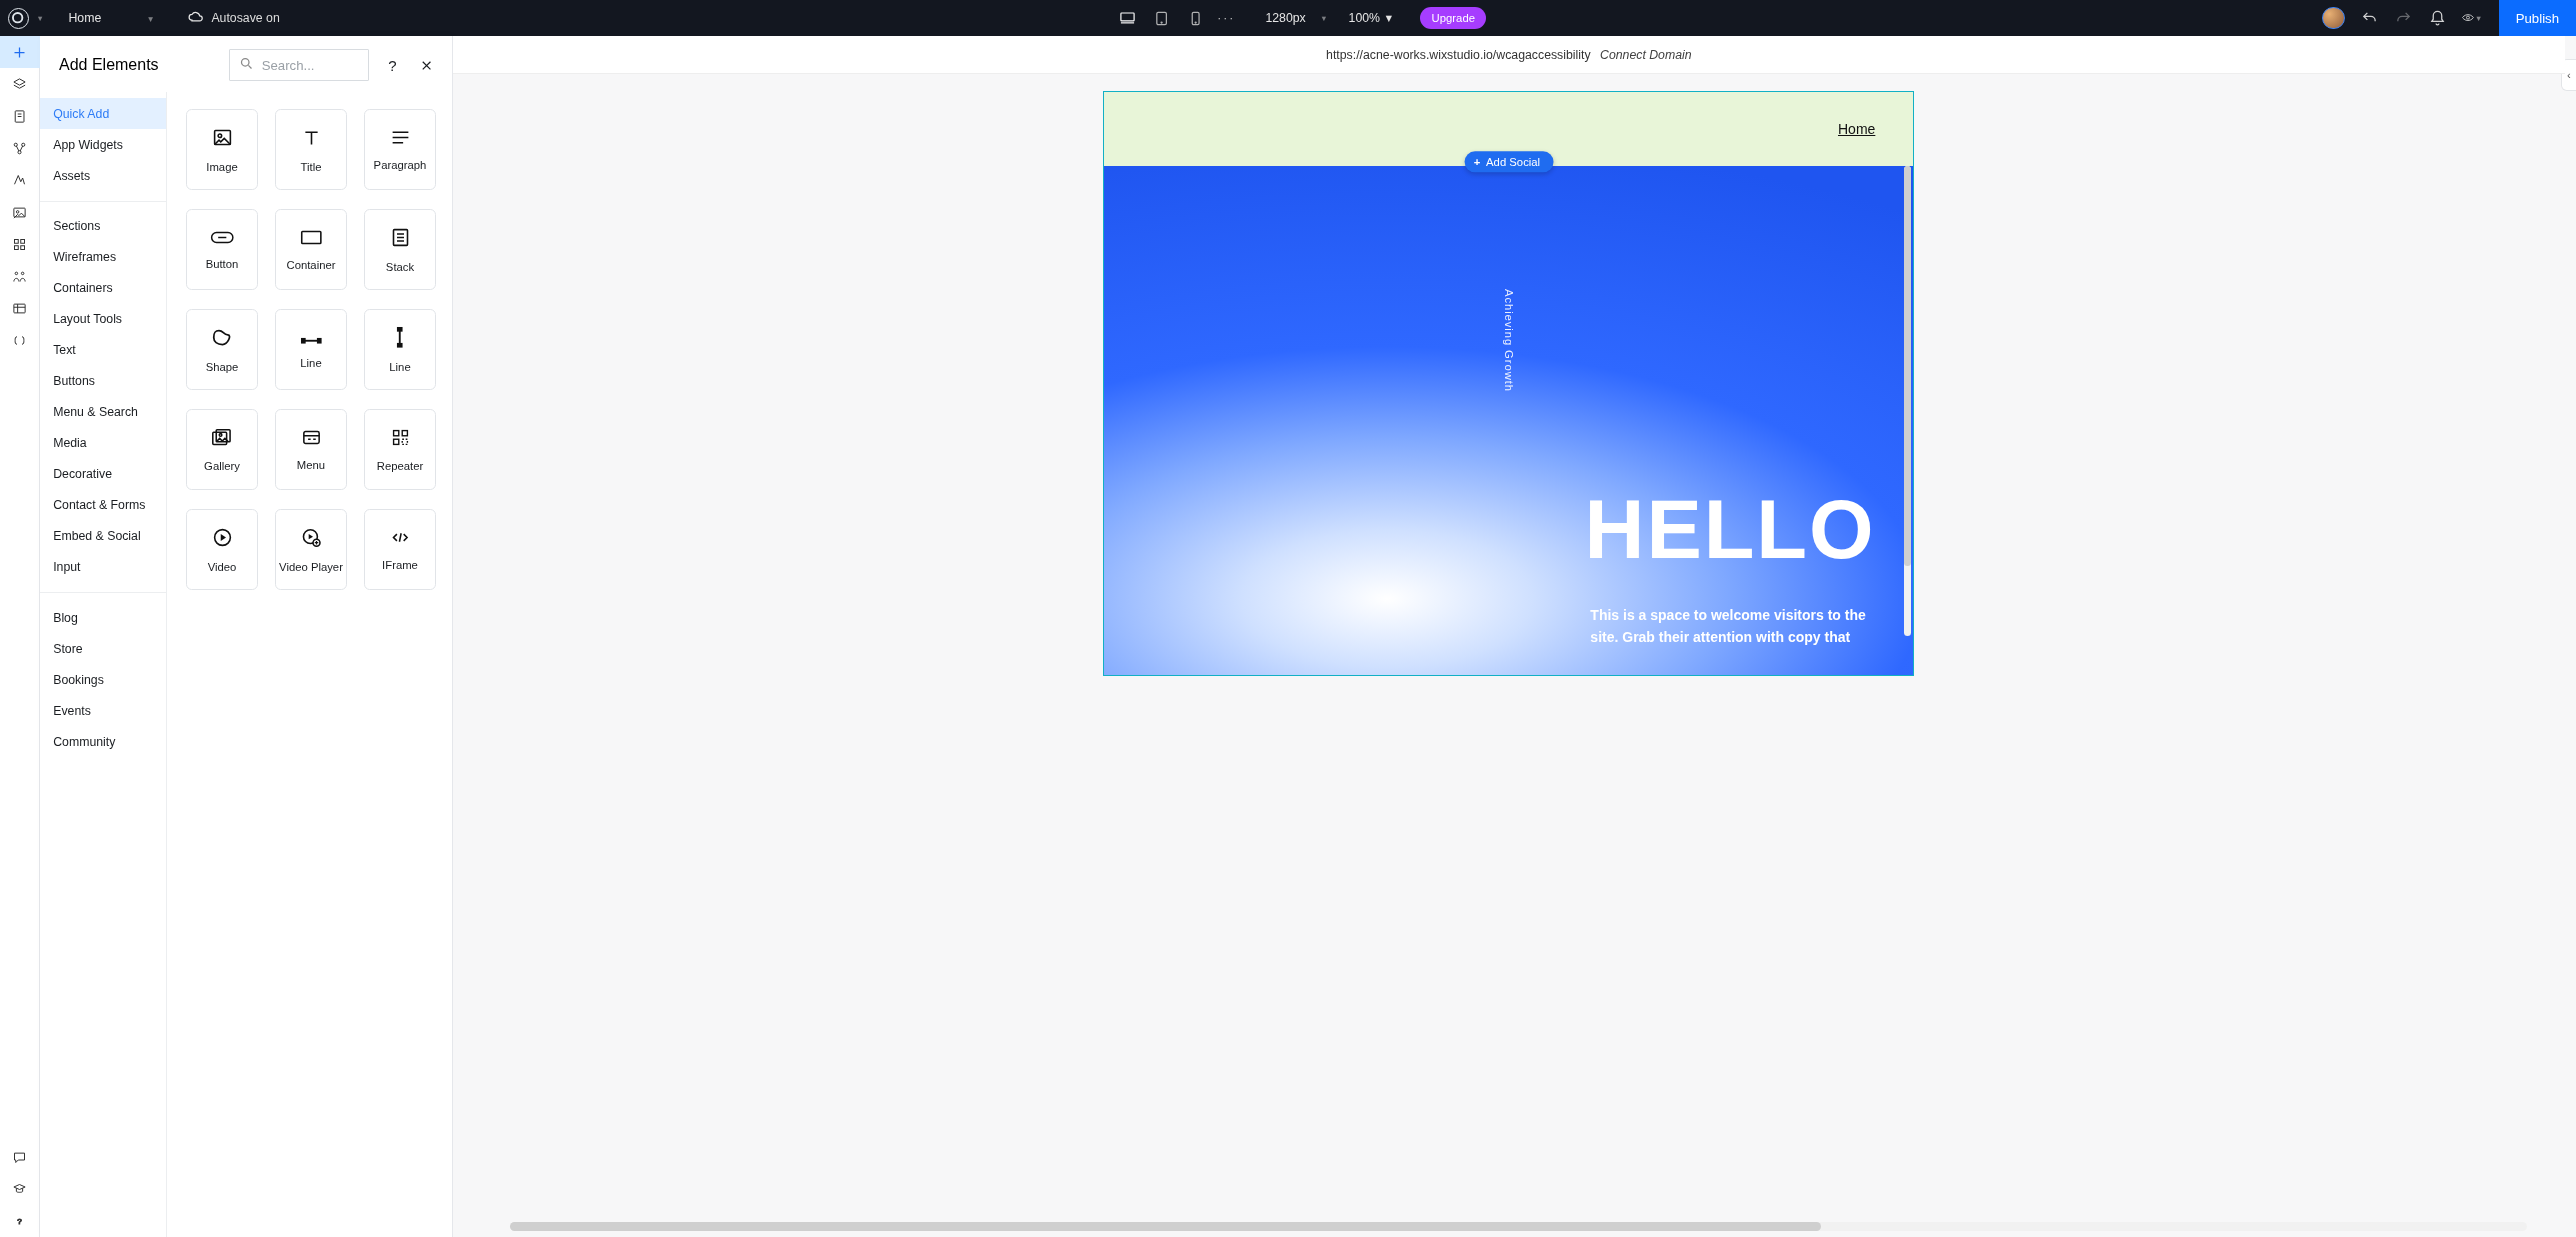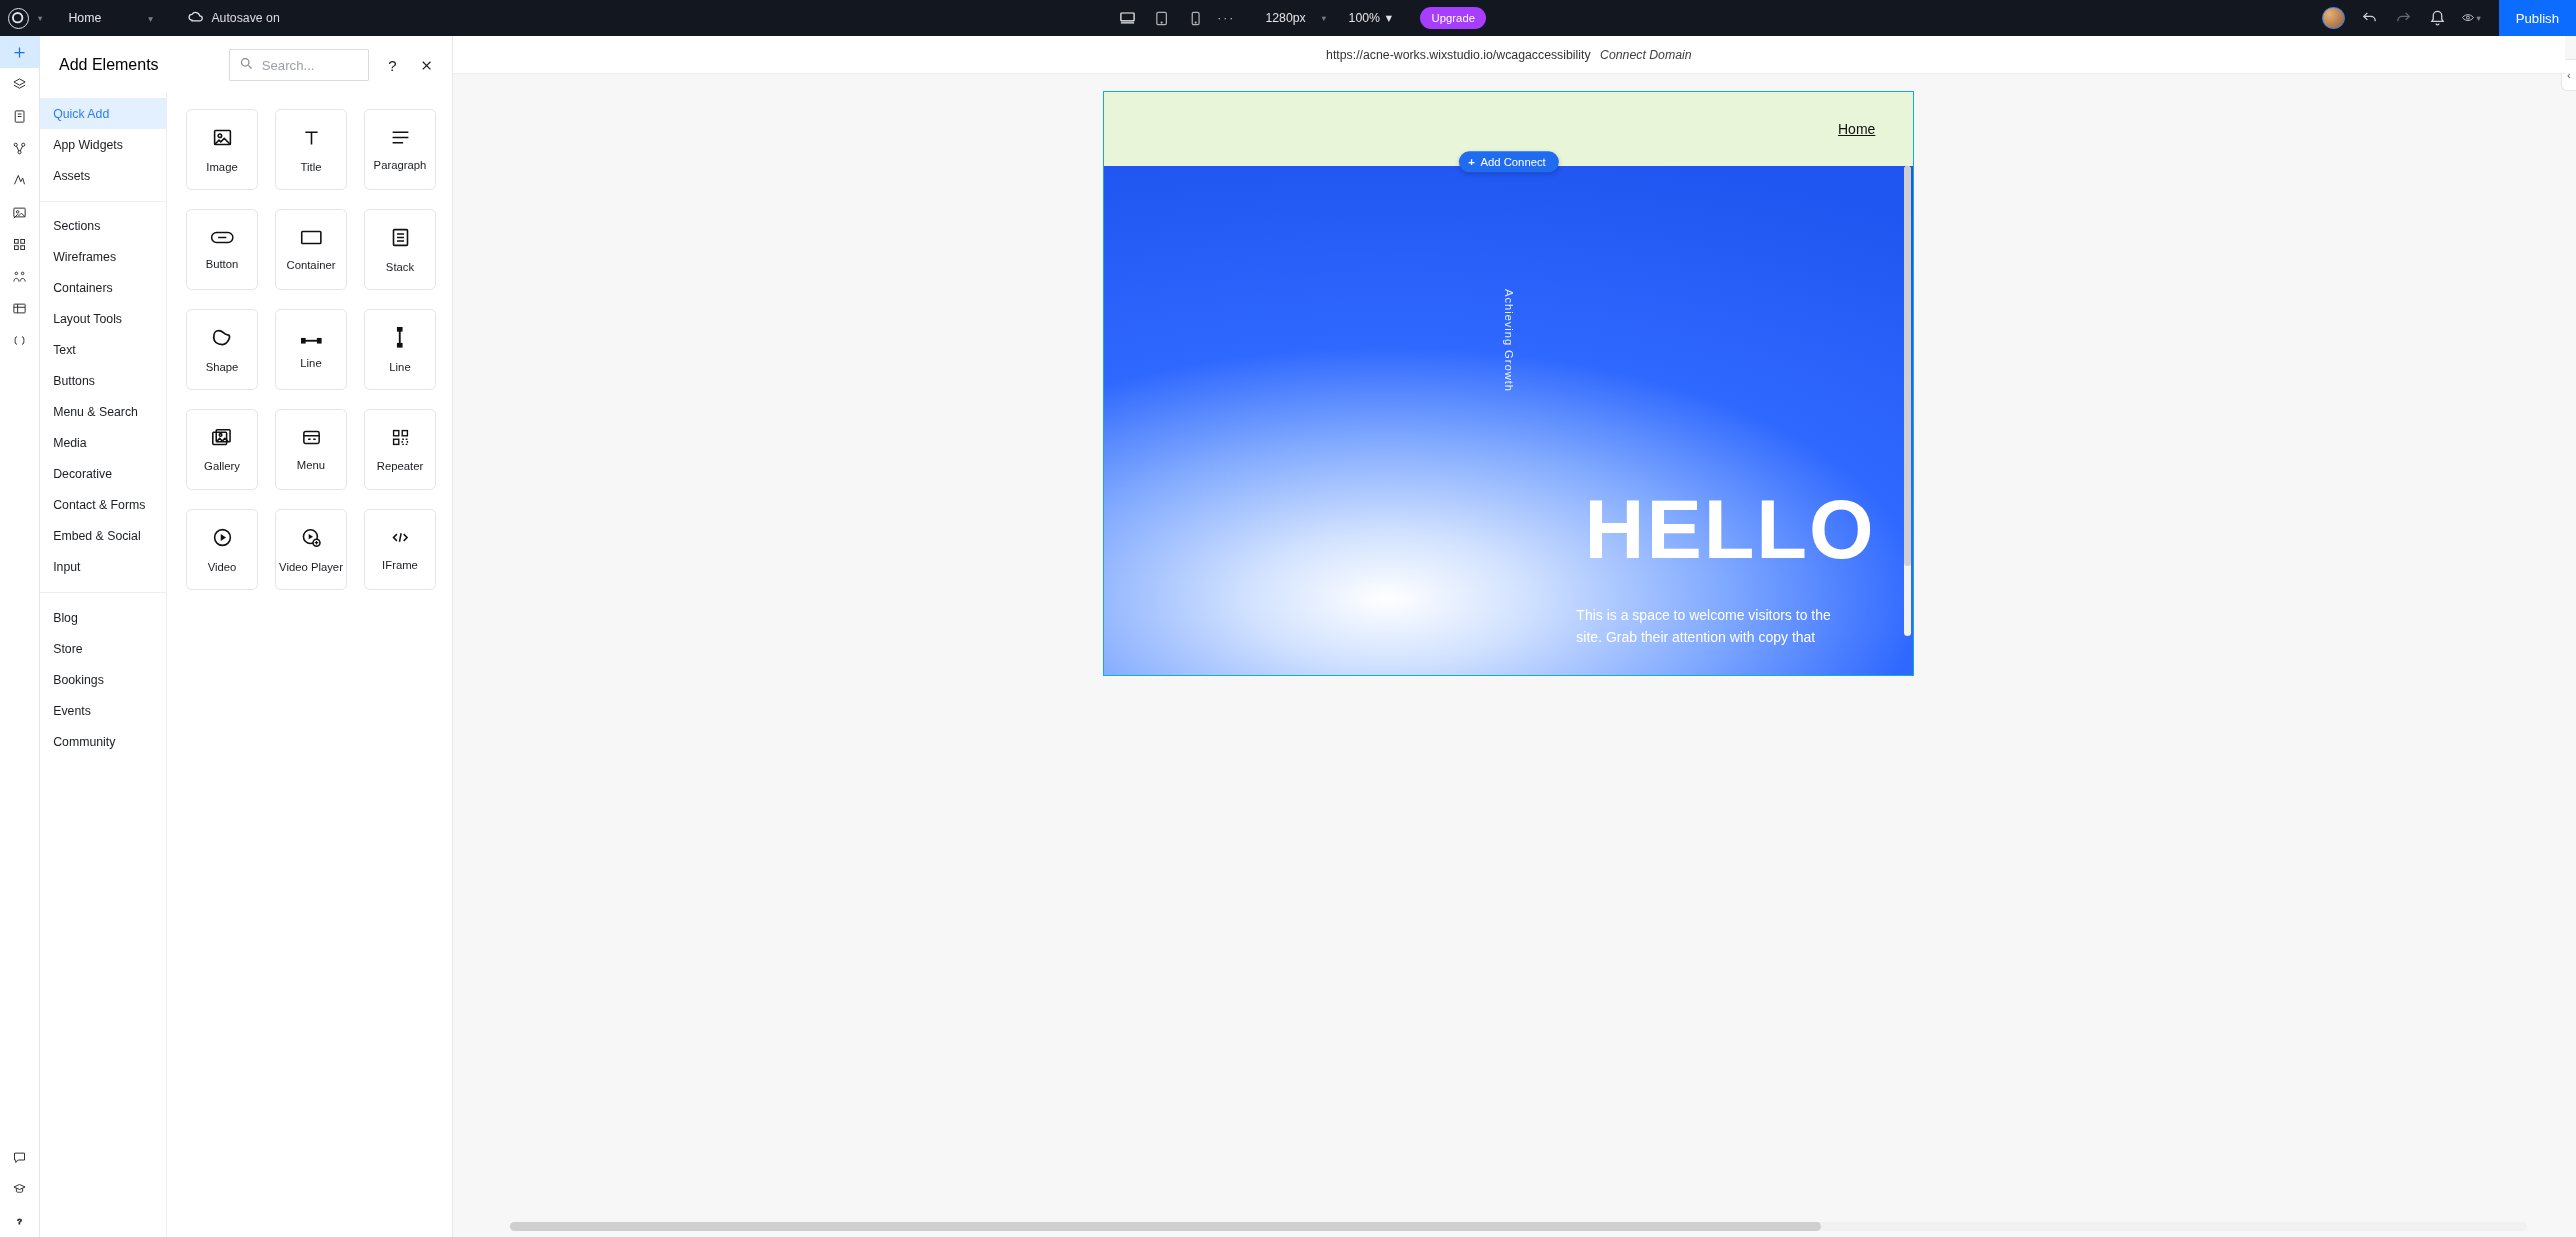--- a/index.html
+++ b/index.html
@@ -67,21 +67,21 @@
 .urlbar .connect{ color:#404040; cursor:pointer;font-style:italic; }
 .stage{ position:relative; margin:17px 0 0 0; height:calc(100% - 55px); display:flex; justify-content:center; }
 .page-outline{ width:811px; height:585px; border:1.9px solid #12b0c5; position:relative; overflow:hidden; background:#fff; }
 .header-strip{ height:74px; background:#e8f5d8; display:flex; align-items:center; justify-content:flex-end; padding-right:38px; }
 .home-link{ font-size:14px; color:#111; text-decoration:underline; cursor:pointer; }
 .add-section{ position:absolute; left:50%; top:70px; transform:translate(-50%,-50%); background:#1f6cf0; color:#fff; font-size:11.3px; padding:4.7px 13.2px 4.7px 9.4px; border-radius:13.2px; display:flex; align-items:center; gap:5.7px; cursor:pointer; box-shadow:0 1.9px 5.7px rgba(0,0,0,.2); z-index:5;}
 .add-section .plus{ font-weight:700; }
 .hero{ position:absolute; top:74px; left:0; right:0; bottom:0; background: radial-gradient(ellipse 120% 90% at 35% 85%, #ffffff 0%, #cfe0ff 15%, #7fa8ff 35%, #2f68ff 55%, #1f55f0 100%); }
 .vtext{ position:absolute; top:123px; left:50%; transform:translateX(-50%); writing-mode:vertical-rl; color:#fff; font-size:11.3px; letter-spacing:0.9px; opacity:.9;}
 .hello{ position:absolute; right:38px; bottom:104px; color:#fff; font-weight:800; font-size:83px; letter-spacing:1.9px; line-height:1; }
-.subcopy{ position:absolute; right:54px; bottom:26.4px; width:283px; color:#fff; font-size:14px; line-height:1.6; }
+.subcopy{ position:absolute; right:40px; bottom:26.4px; width:283px; color:#fff; font-size:14px; line-height:1.6;font-weight:bold; }
 .vscroll{ position:absolute; right:1.9px; top:74px; width:7.5px; height:calc(100% - 113px); background:#f1f1f1; border-radius:3.8px; }
 .vscroll .thumb{ position:absolute; top:0; left:0; right:0; height:85%; background:#cfcfcf; border-radius:3.8px; }
 .hscroll{ position:absolute; left:57px; right:38px; bottom:5.7px; height:9.4px; background:#f1f1f1; border-radius:4.7px; }
 .hscroll .thumb{ position:absolute; left:0; top:0; bottom:0; width:65%; background:#cfcfcf; border-radius:4.7px; }
 .collapse-tab{ position:absolute; right:0; top:22.6px; width:15px; height:32px; background:#fff; border:0.9px solid #e3e5e8; border-right:none; border-radius:5.7px 0 0 5.7px; display:flex; align-items:center; justify-content:center; cursor:pointer; color:#555; font-size:11.3px;}
 </style>
 </head>
 <body>
 
 <div class="topbar">
@@ -420,21 +420,21 @@
         <span class="url">https://acne-works.wixstudio.io/wcagaccessibility</span>
         <span class="connect">Connect Domain</span>
       </div>
       <div class="stage">
         <div class="page-outline">
           <div class="header-strip">
             <span class="home-link">Home</span>
           </div>
           <div class="add-section">
             <span class="plus">+</span>
-            <span>Add Connect</span>
+            <span>Add Social</span>
           </div>
           <div class="hero">
             <div class="vtext">Achieving Growth</div>
             <div class="hello">HELLO</div>
             <div class="subcopy">This is a space to welcome visitors to the site. Grab their attention with copy that</div>
           </div>
           <div class="vscroll">
               <div class="thumb"></div>
             </div>
 

